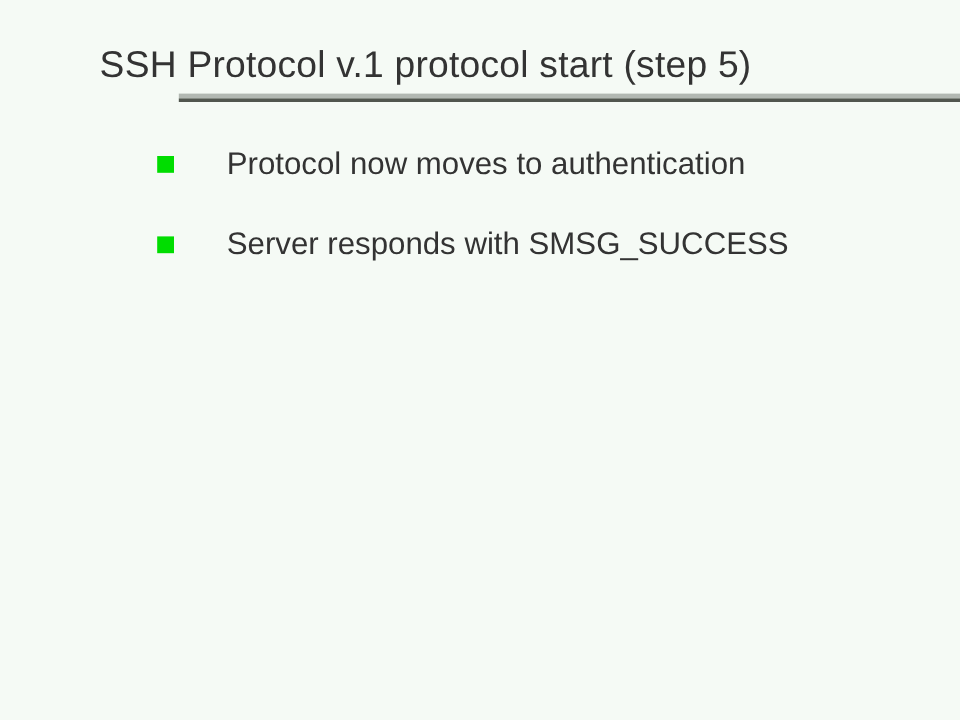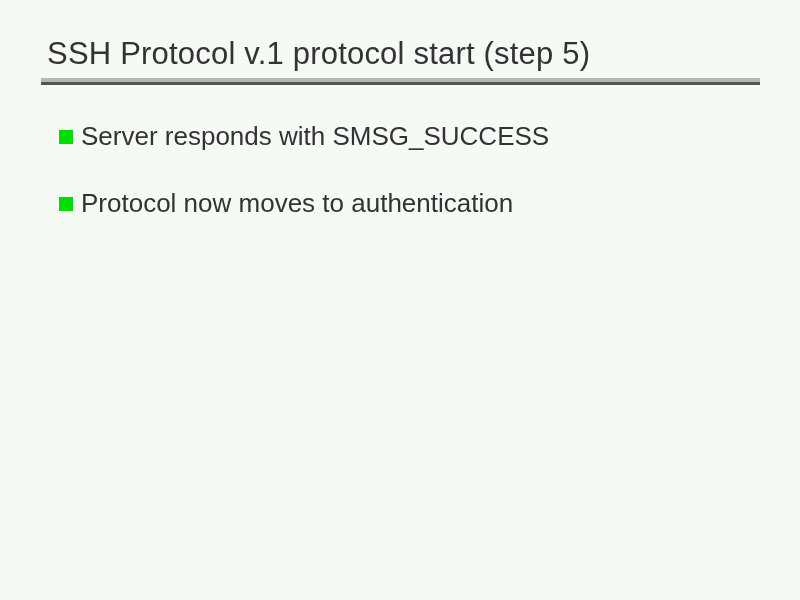--- a/index.html
+++ b/index.html
@@ -3,21 +3,21 @@
 <meta charset="utf-8">
 <style>
   :root {
     --bg: #f5faf5;
     --title: #333333;
     --body: #333333;
     --green: #00dd00;
     --rule-light: #b2b8b2;
     --rule-dark: #51564f;
   }
-  * { box-sizing: border-box; }
+  * { box-sizing: border-box; margin-left: 36px; }
   html, body { margin: 0; padding: 0; }
   body {
     width: 800px;
     height: 600px;
     background: var(--bg);
     font-family: "Liberation Sans", sans-serif;
     position: relative;
     overflow: hidden;
   }
   .slide {
@@ -84,21 +84,21 @@
   <h1 class="slide-title">SSH Protocol v.1 protocol start (step 5)</h1>
 
   <div class="title-rule">
     <div class="rule-light"></div>
     <div class="rule-dark"></div>
   </div>
 
   <ul class="bullet-list">
     <li class="bullet-item">
       <span class="bullet-square"></span>
-      <span>Server responds with SMSG_SUCCESS</span>
+      <span>Protocol now moves to authentication</span>
     </li>
     <li class="bullet-item">
       <span class="bullet-square"></span>
-      <span>Protocol now moves to authentication</span>
+      <span>Server responds with SMSG_SUCCESS</span>
     </li>
   </ul>
 
 </div>
 
 </body></html>

